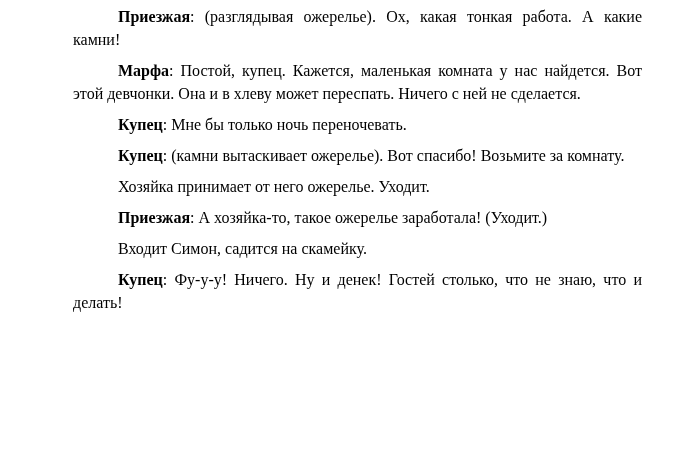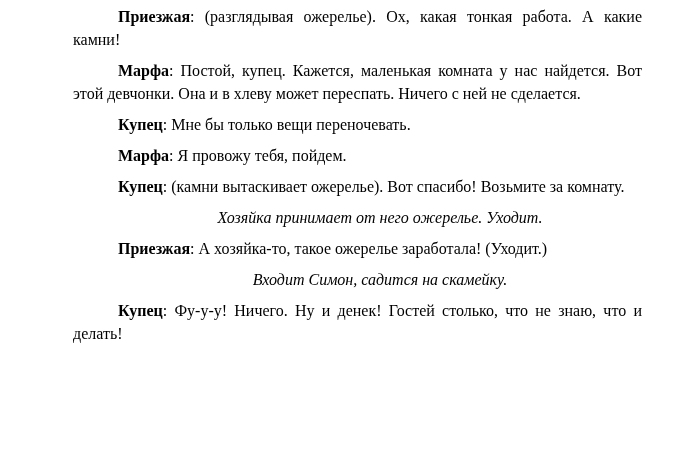--- a/index.html
+++ b/index.html
@@ -18,48 +18,44 @@
   .page {
     padding: 5px 43px 0 73px;
   }
   .page p {
     margin: 0 15px 8px 0;
     line-height: 23px;
     text-align: justify;
     text-indent: 45px;
   }
   .page p.stage {
-    font-style: italic;
-    text-align: center;
+    text-align: left;
   }
   .speaker {
     font-weight: bold;
   }
 </style>
 </head>
 <body>
 
 <div class="page">
 
   <p class="dialogue">
     <b class="speaker">Приезжая</b><span>: </span><span>(разглядывая ожерелье). Ох, какая тонкая работа. А какие камни!</span>
   </p>
 
 
   <p class="dialogue">
     <b class="speaker">Марфа</b><span>: </span><span>Постой, купец. Кажется, маленькая комната у нас найдется. Вот этой девчонки. Она и в хлеву может переспать. Ничего с ней не сделается.</span>
   </p>
 
   <p class="dialogue">
-    <b class="speaker">Купец</b><span>: </span><span>Мне бы только вещи переночевать.</span>
+    <b class="speaker">Купец</b><span>: </span><span>Мне бы только ночь переночевать.</span>
   </p>
 
-  <p class="dialogue">
-    <b class="speaker">Марфа</b><span>: </span><span>Я провожу тебя, пойдем.</span>
-  </p>
 
   <p class="dialogue">
     <b class="speaker">Купец</b><span>: </span><span>(камни вытаскивает ожерелье). Вот спасибо! Возьмите за комнату.</span>
   </p>
 
   <p class="stage">
     <span>Хозяйка принимает от него ожерелье. Уходит.</span>
   </p>
 
   <p class="dialogue">

